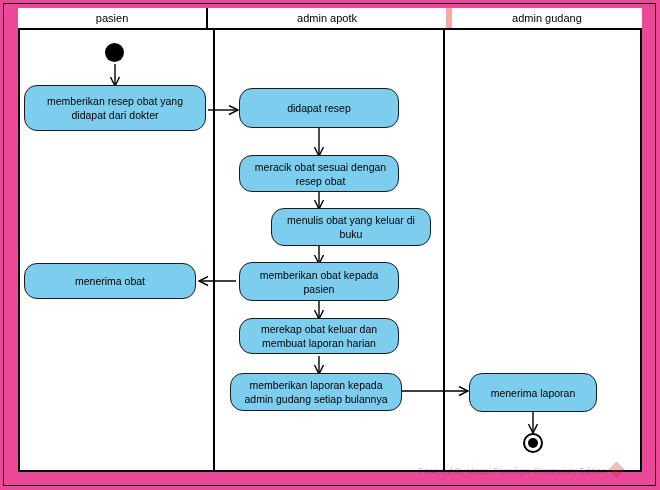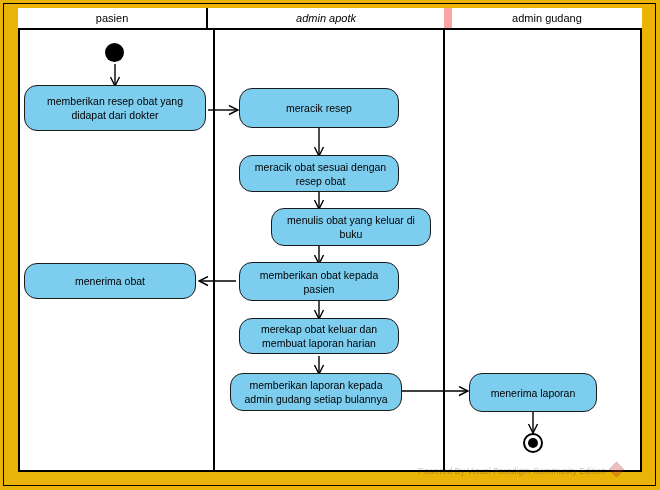--- a/index.html
+++ b/index.html
@@ -7,21 +7,21 @@
     padding: 0;
     background: #ffffff;
   }
   body {
     font-family: "Liberation Sans", sans-serif;
   }
   #canvas {
     position: relative;
     width: 660px;
     height: 490px;
-    background: #eab308;
+    background: #ec4899;
     overflow: hidden;
   }
   
   .page-frame {
     position: absolute;
     left: 3px;
     top: 3px;
     width: 653px;
     height: 483px;
     border: 1px solid #000000;
@@ -53,21 +53,21 @@
     box-sizing: border-box;
     display: flex;
     align-items: center;
     justify-content: center;
     font-size: 11px;
     color: #000000;
     height: 100%;
     background: #ffffff;
   }
   .lane-header.l0 { width: 195px; border-right: 2px solid #000000; }
-  .lane-header.l1 { width: 250px; border-right: 8px solid #fca5a5; font-style: italic; }
+  .lane-header.l1 { width: 250px; border-right: 6px solid #fca5a5; }
   .lane-header.l2 { width: 195px; }
 
   
   .lane-divider {
     position: absolute;
     top: 30px;
     width: 2px;
     height: 442px;
     background: #000000;
   }
@@ -213,21 +213,21 @@
     <line x1="533" y1="412" x2="533" y2="432" stroke="#000000" stroke-width="1.4" marker-end="url(#vhead)"></line>
   </svg>
 
   <div class="start-node" style="left:105px; top:43px;"></div>
 
   <div class="node" style="left:24px; top:85px; width:182px; height:46px;">
     <span>memberikan resep obat yang didapat dari dokter</span>
   </div>
 
   <div class="node" style="left:239px; top:88px; width:160px; height:40px;">
-    <span>meracik resep</span>
+    <span>didapat resep</span>
   </div>
 
   <div class="node" style="left:239px; top:155px; width:160px; height:37px;padding-left:9px;">
     <span>meracik obat sesuai dengan resep obat</span>
   </div>
 
   <div class="node" style="left:239px; top:208px; width:160px; height:38px;margin-left:32px;">
     <span>menulis obat yang keluar di buku</span>
   </div>
 

